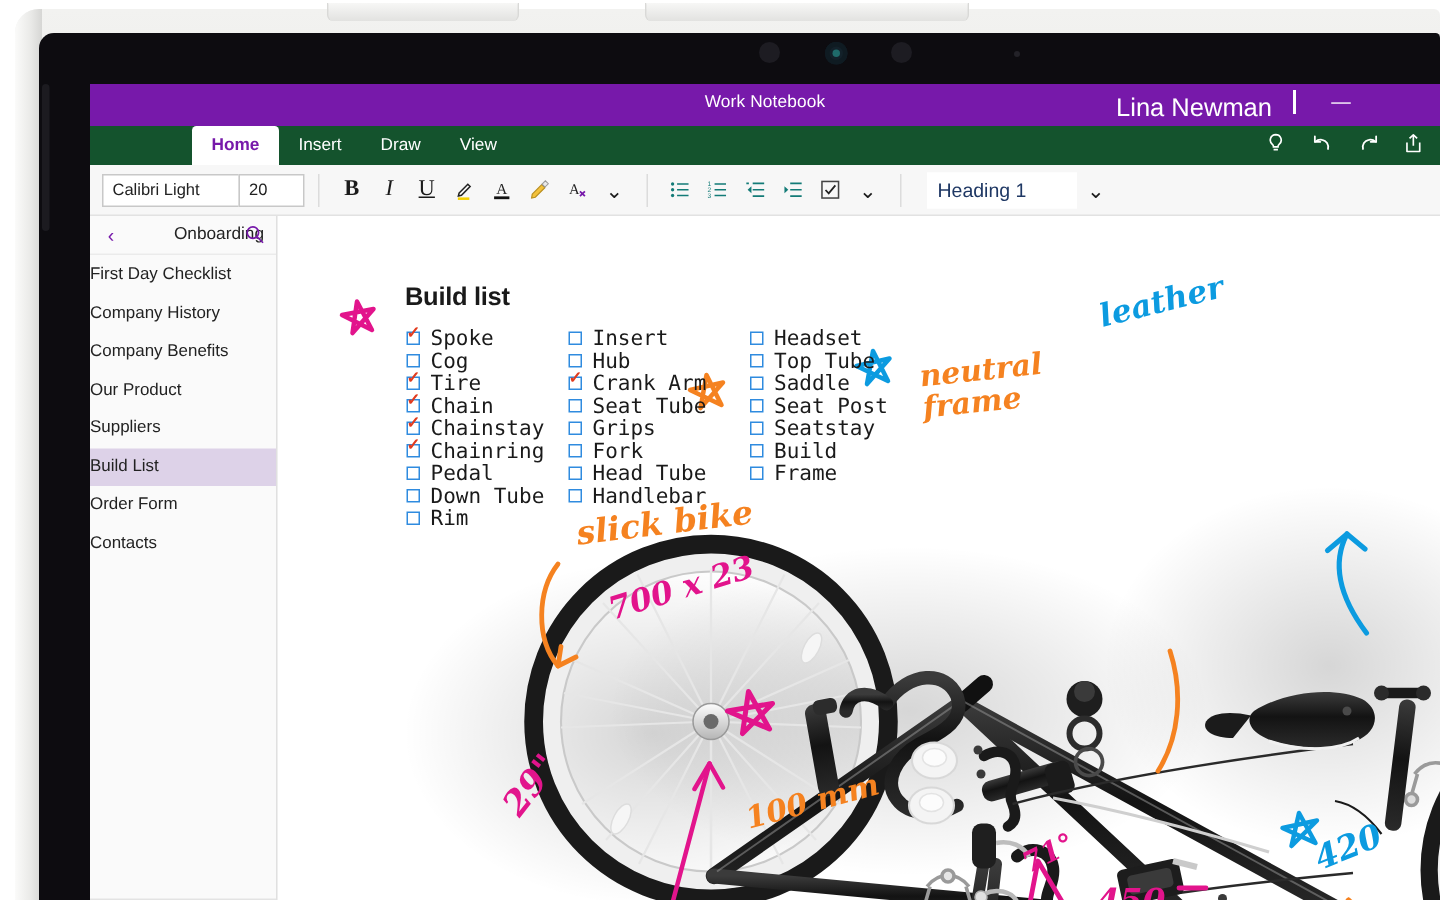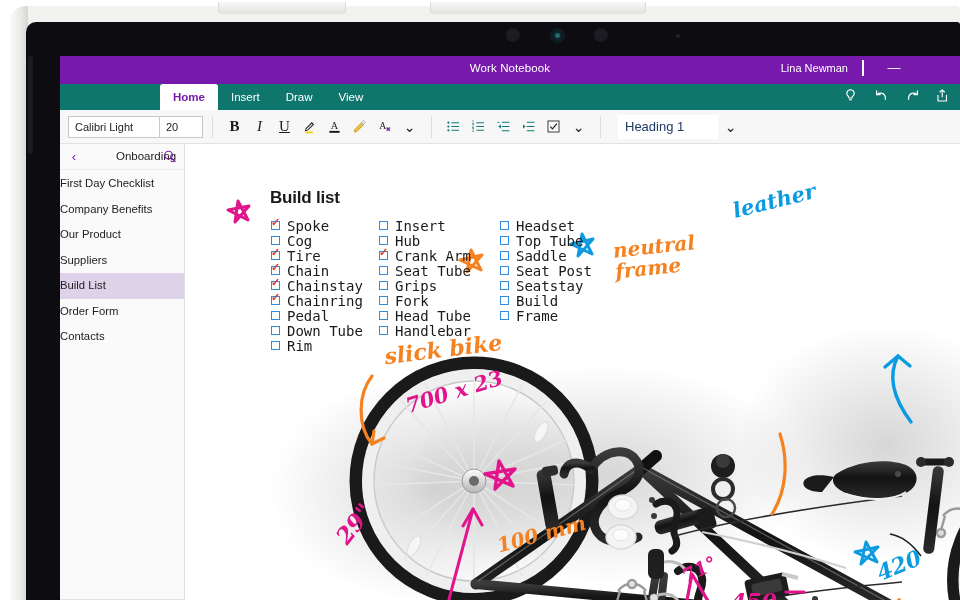--- a/index.html
+++ b/index.html
@@ -72,35 +72,35 @@
     color: #fff; font-size: 15px; line-height: 24px; text-align: center;
     cursor: pointer;
   }
   #nav-back { left: 8px; }
   #nav-fwd { left: 40px; }
   #doc-title {
     position: absolute; left: 0; right: 0; top: 6px; text-align: center;
     font-size: 11.5px; letter-spacing: .1px;
   }
   #user-name {
-    position: absolute; right: 112px; top: 6px; font-size: 11px;
+    position: absolute; right: 112px; top: 6px; font-size: 17px;
   }
   #user-sep {
     position: absolute; right: 96px; top: 4px; width: 2px; height: 16px;
     background: #fff;
   }
   #btn-minimize {
     position: absolute; right: 54px; top: 5px; width: 24px; height: 16px;
     text-align: center; font-size: 13px; line-height: 14px; cursor: pointer;
   }
 
   
   #tabsrow {
-    position: relative; height: 26px; background: #0f766e;
-    padding-left: 100px;
+    position: relative; height: 26px; background: #14532d;
+    padding-left: 68px;
   }
   .tab {
     float: left; height: 26px; padding: 0 13px; line-height: 26px;
     font-size: 11.5px; color: #ffffff; cursor: pointer;
   }
   .tab.active {
     background: #ffffff; color: #7719AA; font-weight: 600;
     border-radius: 3px 3px 0 0;
   }
   .tb-icons {
@@ -382,20 +382,21 @@
           <div id="sb-search">
             <svg viewBox="0 0 18 18" width="16" height="17">
               <circle cx="7.4" cy="7.4" r="4.3" fill="none" stroke="#7719AA" stroke-width="1.3"></circle>
               <path d="M10.6 10.6 15 15" stroke="#7719AA" stroke-width="1.3"></path>
               </svg>
           </div>
         </div>
 
         <div id="sb-list">
           <div class="sb-item">First Day Checklist</div>
+          <div class="sb-item">Company History</div>
           <div class="sb-item">Company Benefits</div>
           <div class="sb-item">Our Product</div>
           <div class="sb-item">Suppliers</div>
           <div class="sb-item active">Build List</div>
           <div class="sb-item">Order Form</div>
           <div class="sb-item">Contacts</div>
         </div>
 
         <div id="sb-foot">
           

